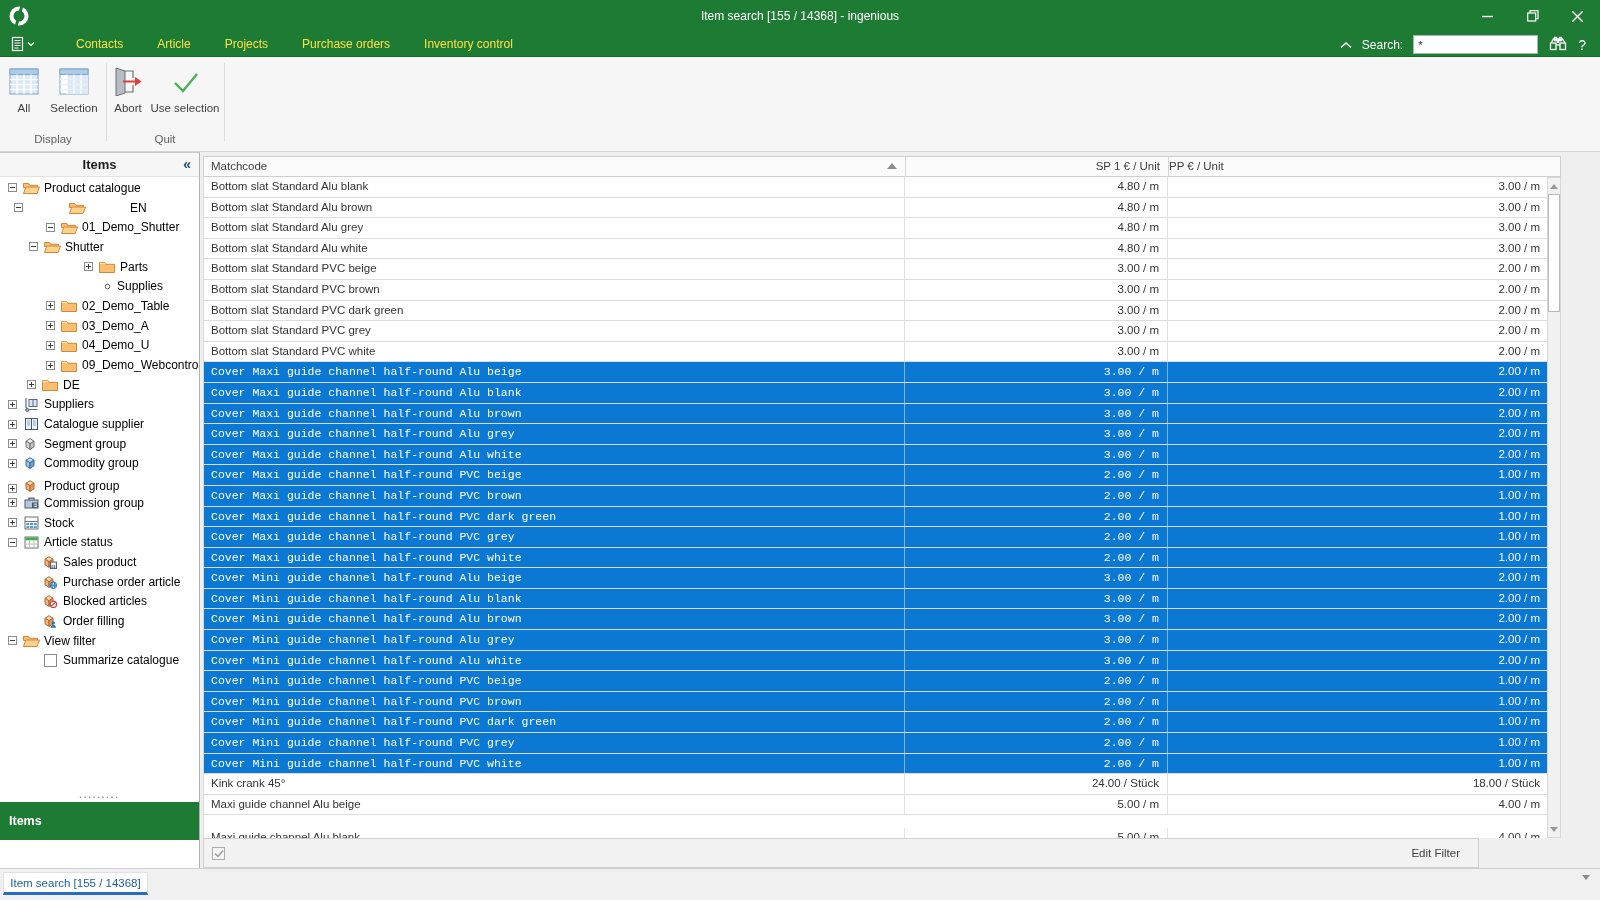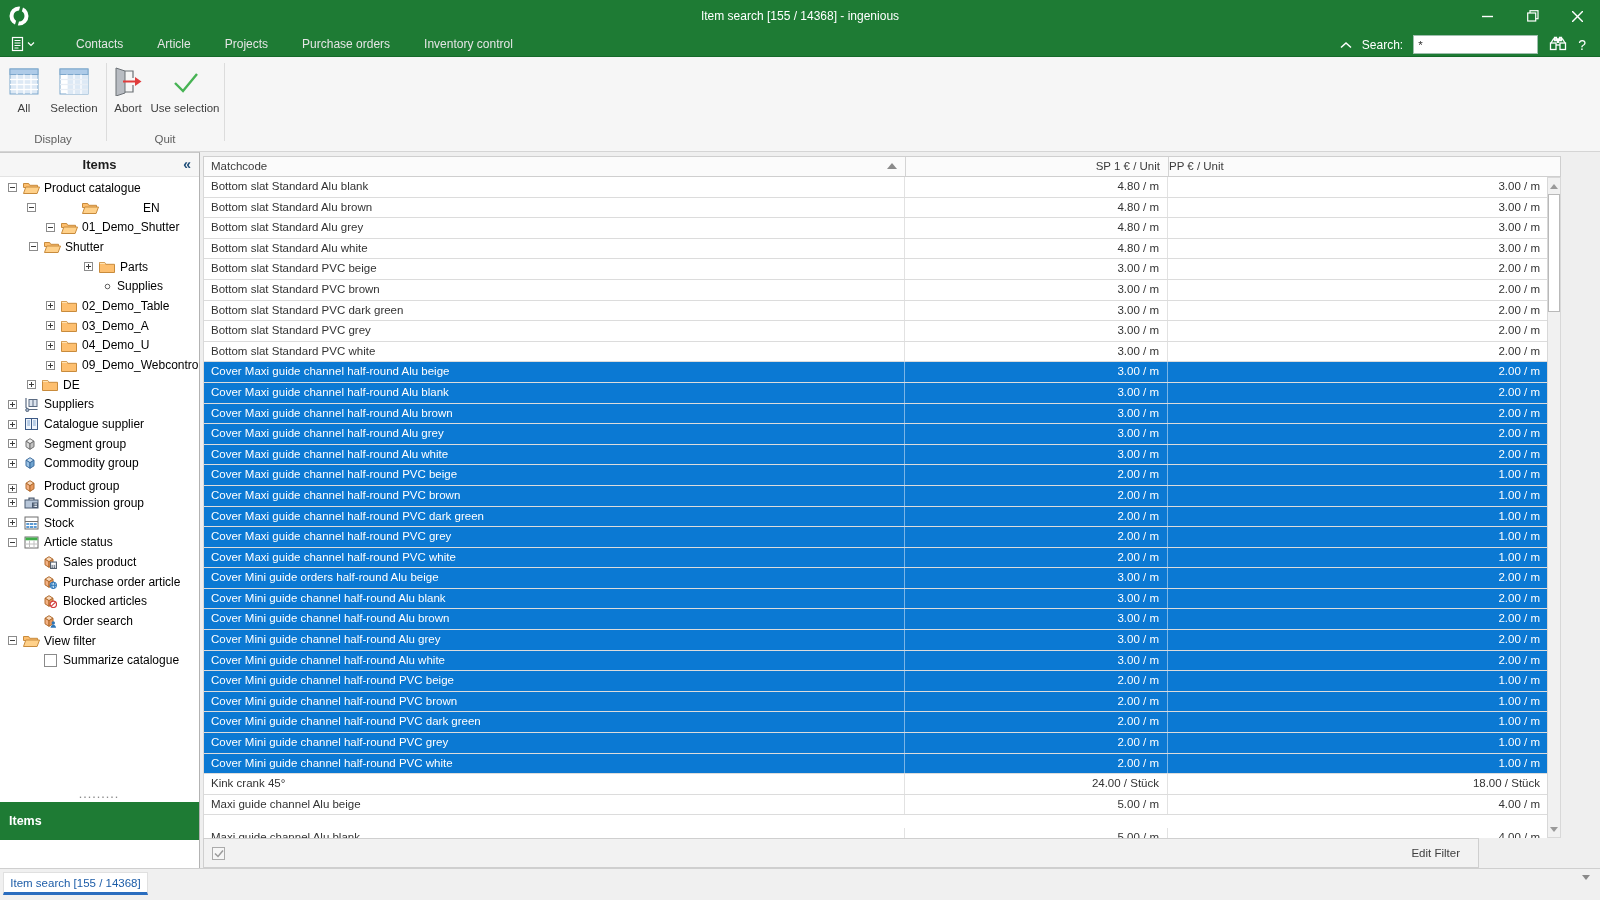--- a/index.html
+++ b/index.html
@@ -11,21 +11,21 @@
   .titlebar { position:absolute; left:0; top:0; width:1600px; height:32px; background:#1e7b34; }
   .logo { position:absolute; left:8px; top:5px; }
   .win-title { position:absolute; left:0; right:0; top:0; height:32px; line-height:32px; text-align:center; color:#fff; font-size:12px; }
   .win-controls { position:absolute; right:0; top:0; height:32px; display:flex; }
   .win-btn { width:45px; height:32px; display:flex; align-items:center; justify-content:center; }
 
   
   .menubar { position:absolute; left:0; top:32px; width:1600px; height:25px; background:#1e7b34; border-bottom:1px solid #156929; display:flex; align-items:center; }
   .menu-left { display:flex; align-items:center; gap:0; }
   .report-btn { display:flex; align-items:center; margin-left:10px; margin-right:24px; }
-  .menu-item { color:#e5e5e5; font-size:12px; padding:4px 17px; cursor:default; }
+  .menu-item { color:#fde047; font-size:12px; padding:4px 17px; cursor:default; }
   .menu-right { position:absolute; right:14px; top:0; height:25px; display:flex; align-items:center; gap:10px; }
   .search-label { color:#fff; font-size:12px; }
   .search-input { width:125px; height:19px; border:1px solid #9fbfae; background:#fff; font-size:11.5px; padding:0 4px; color:#333; font-family:inherit; }
   .help-glyph { color:#fff; font-size:14px; }
 
   
   .ribbon { position:absolute; left:0; top:57px; width:1600px; height:95px; background:#f6f6f6; border-bottom:1px solid #d5d5d5; }
   .rb-btn { position:absolute; top:5px; height:62px; display:flex; flex-direction:column; align-items:center; justify-content:flex-start; }
   .rb-btn .ico { height:38px; display:flex; align-items:center; justify-content:center; }
   .rb-btn .lbl { font-size:11.5px; color:#3f3f3f; margin-top:2px; white-space:nowrap; }
@@ -58,21 +58,21 @@
   .gh-pp { flex:1; text-align:left; padding-right:10px; }
   .sort-arrow { position:absolute; right:8px; top:6px; width:0; height:0; border-left:5px solid transparent; border-right:5px solid transparent; border-bottom:6px solid #8b8b8b; }
   .grid-body { position:absolute; left:0; top:25px; width:1344px; height:638.6px; overflow:hidden; background:#fff; border-left:1px solid #d9d9d9; }
   .grid-row { height:20.6px; display:flex; border-bottom:1px solid #dcdcdc; background:#fff; }
   .grid-row.selected { background:#0b79d3; }
   .gc { font-size:11.5px; line-height:19.6px; color:#333; overflow:hidden; white-space:nowrap; }
   .gc-match { width:701px; padding-left:7px; border-right:1px solid #e2e2e2; }
   .gc-sp1 { width:263px; text-align:right; padding-right:8px; border-right:1px solid #e2e2e2; }
   .gc-pp { flex:1; text-align:right; padding-right:7px; }
   .grid-row.selected .gc { color:#fff; }
-  .grid-row.selected .gc-match, .grid-row.selected .gc-sp1 { border-right:1px solid rgba(255,255,255,.45); }
+  .grid-row.selected .gc-match, .grid-row.selected .gc-sp1 { border-right:1px solid rgba(255,255,255,.45);font-family:Liberation Mono, monospace; }
   .partial-strip { position:absolute; left:0; top:663.6px; width:1344px; height:22.4px; overflow:hidden; background:#fff; border-left:1px solid #d9d9d9; }
   .partial-strip .grid-row { margin-top:12px; border-bottom:none; }
 
   
   .vscroll { position:absolute; left:1344px; top:25px; width:14px; height:661px; background:#f1f1f1; border:1px solid #d8d8d8; }
   .vs-up, .vs-down { position:absolute; left:0; width:12px; height:16px; display:flex; align-items:center; justify-content:center; background:#f1f1f1; }
   .vs-up { top:0; }
   .vs-down { bottom:0; }
   .vs-tri-up { width:0; height:0; border-left:4px solid transparent; border-right:4px solid transparent; border-bottom:5px solid #9a9a9a; }
   .vs-tri-down { width:0; height:0; border-left:4px solid transparent; border-right:4px solid transparent; border-top:5px solid #9a9a9a; }
@@ -234,21 +234,21 @@
               </svg>
             </span>
             <span class="ti">
               <svg width="17" height="13" viewBox="0 0 17 13">
                 <path d="M.5 2.5h5.2l1 1.8h7.8v2.2H.5z" fill="#fdbf6f" stroke="#c88b3c"></path>
                 <path d="M2.8 6h13.7l-2.4 6.5H.5z" fill="#ffd18a" stroke="#c88b3c"></path>
               </svg>
             </span>
             <span class="tree-label">Product catalogue</span>
           </div>
-          <div class="tree-item" style="padding-left: 25px; gap: 40px;">
+          <div class="tree-item" style="padding-left: 12px; gap: 40px;">
             <span class="tw">
               <svg width="9" height="9">
                 <rect x="0.5" y="0.5" width="8" height="8" fill="#fff" stroke="#8c8c8c"></rect>
                 <line x1="2" y1="4.5" x2="7" y2="4.5" stroke="#3c3c3c"></line>
               </svg>
             </span>
             <span class="ti">
               <svg width="17" height="13" viewBox="0 0 17 13">
                 <path d="M.5 2.5h5.2l1 1.8h7.8v2.2H.5z" fill="#fdbf6f" stroke="#c88b3c"></path>
                 <path d="M2.8 6h13.7l-2.4 6.5H.5z" fill="#ffd18a" stroke="#c88b3c"></path>
@@ -588,21 +588,21 @@
             <span class="tw"></span>
             <span class="ti">
               <svg width="14" height="14" viewBox="0 0 14 14">
                 <path d="M2 4.2l4-2.5 4 2.5-4 2.5z" fill="#f8d8bb" stroke="#b06a2c"></path>
                 <path d="M2 4.2v5.6l4 2.5V6.7z" fill="#f4b183" stroke="#b06a2c"></path>
                 <path d="M10 4.2v5.6l-4 2.5V6.7z" fill="#e8995e" stroke="#b06a2c"></path>
                 <circle cx="10.3" cy="9" r="1.7" fill="#2e75b6"></circle>
                 <path d="M7.5 13.8c.3-2.1 1.5-3 2.8-3s2.5.9 2.8 3z" fill="#2e75b6"></path>
               </svg>
             </span>
-            <span class="tree-label">Order search</span>
+            <span class="tree-label">Order filling</span>
           </div>
           <div class="tree-item" style="padding-left: 6px;">
             <span class="tw">
               <svg width="9" height="9">
                 <rect x="0.5" y="0.5" width="8" height="8" fill="#fff" stroke="#8c8c8c"></rect>
                 <line x1="2" y1="4.5" x2="7" y2="4.5" stroke="#3c3c3c"></line>
               </svg>
             </span>
             <span class="ti">
               <svg width="17" height="13" viewBox="0 0 17 13">
@@ -726,21 +726,21 @@
             <div class="gc gc-match">Cover Maxi guide channel half-round PVC grey</div>
             <div class="gc gc-sp1">2.00 / m</div>
             <div class="gc gc-pp">1.00 / m</div>
           </div>
           <div class="grid-row selected">
             <div class="gc gc-match">Cover Maxi guide channel half-round PVC white</div>
             <div class="gc gc-sp1">2.00 / m</div>
             <div class="gc gc-pp">1.00 / m</div>
           </div>
           <div class="grid-row selected">
-            <div class="gc gc-match">Cover Mini guide orders half-round Alu beige</div>
+            <div class="gc gc-match">Cover Mini guide channel half-round Alu beige</div>
             <div class="gc gc-sp1">3.00 / m</div>
             <div class="gc gc-pp">2.00 / m</div>
           </div>
           <div class="grid-row selected">
             <div class="gc gc-match">Cover Mini guide channel half-round Alu blank</div>
             <div class="gc gc-sp1">3.00 / m</div>
             <div class="gc gc-pp">2.00 / m</div>
           </div>
           <div class="grid-row selected">
             <div class="gc gc-match">Cover Mini guide channel half-round Alu brown</div>

